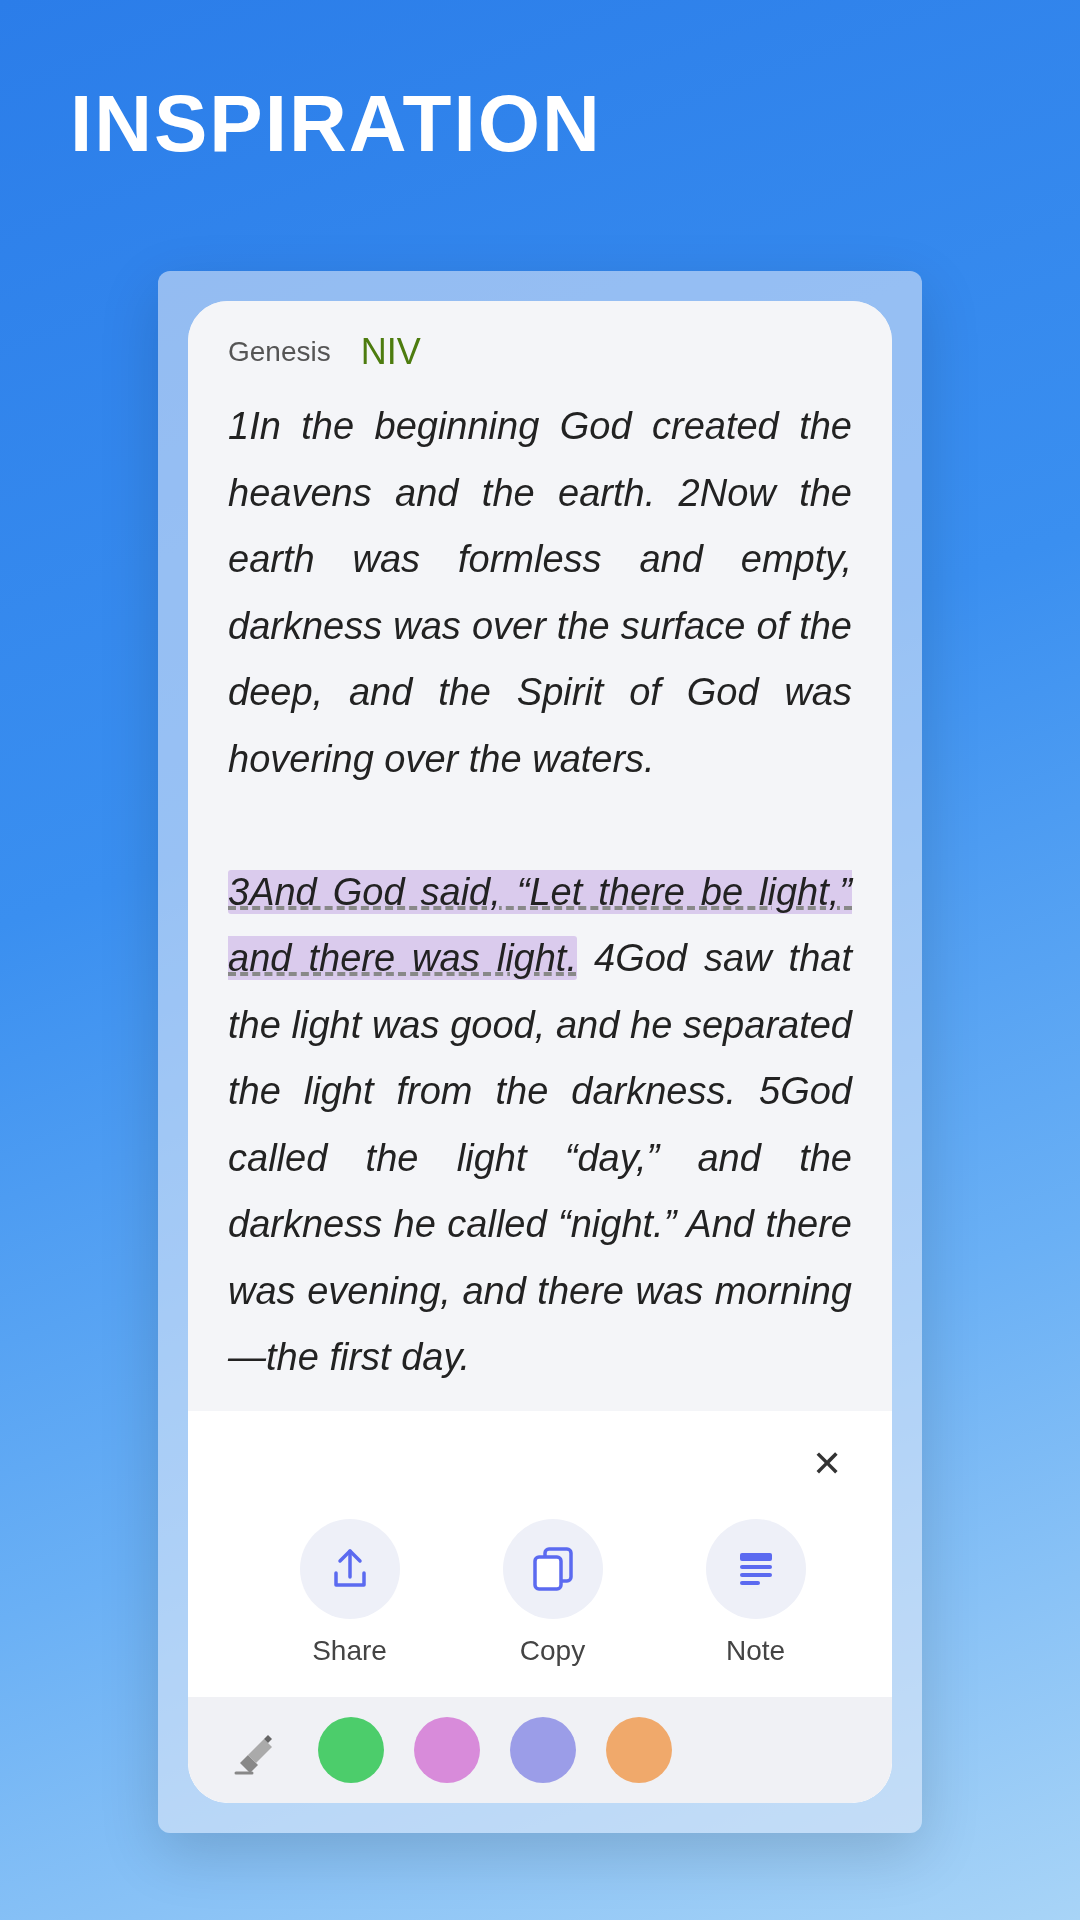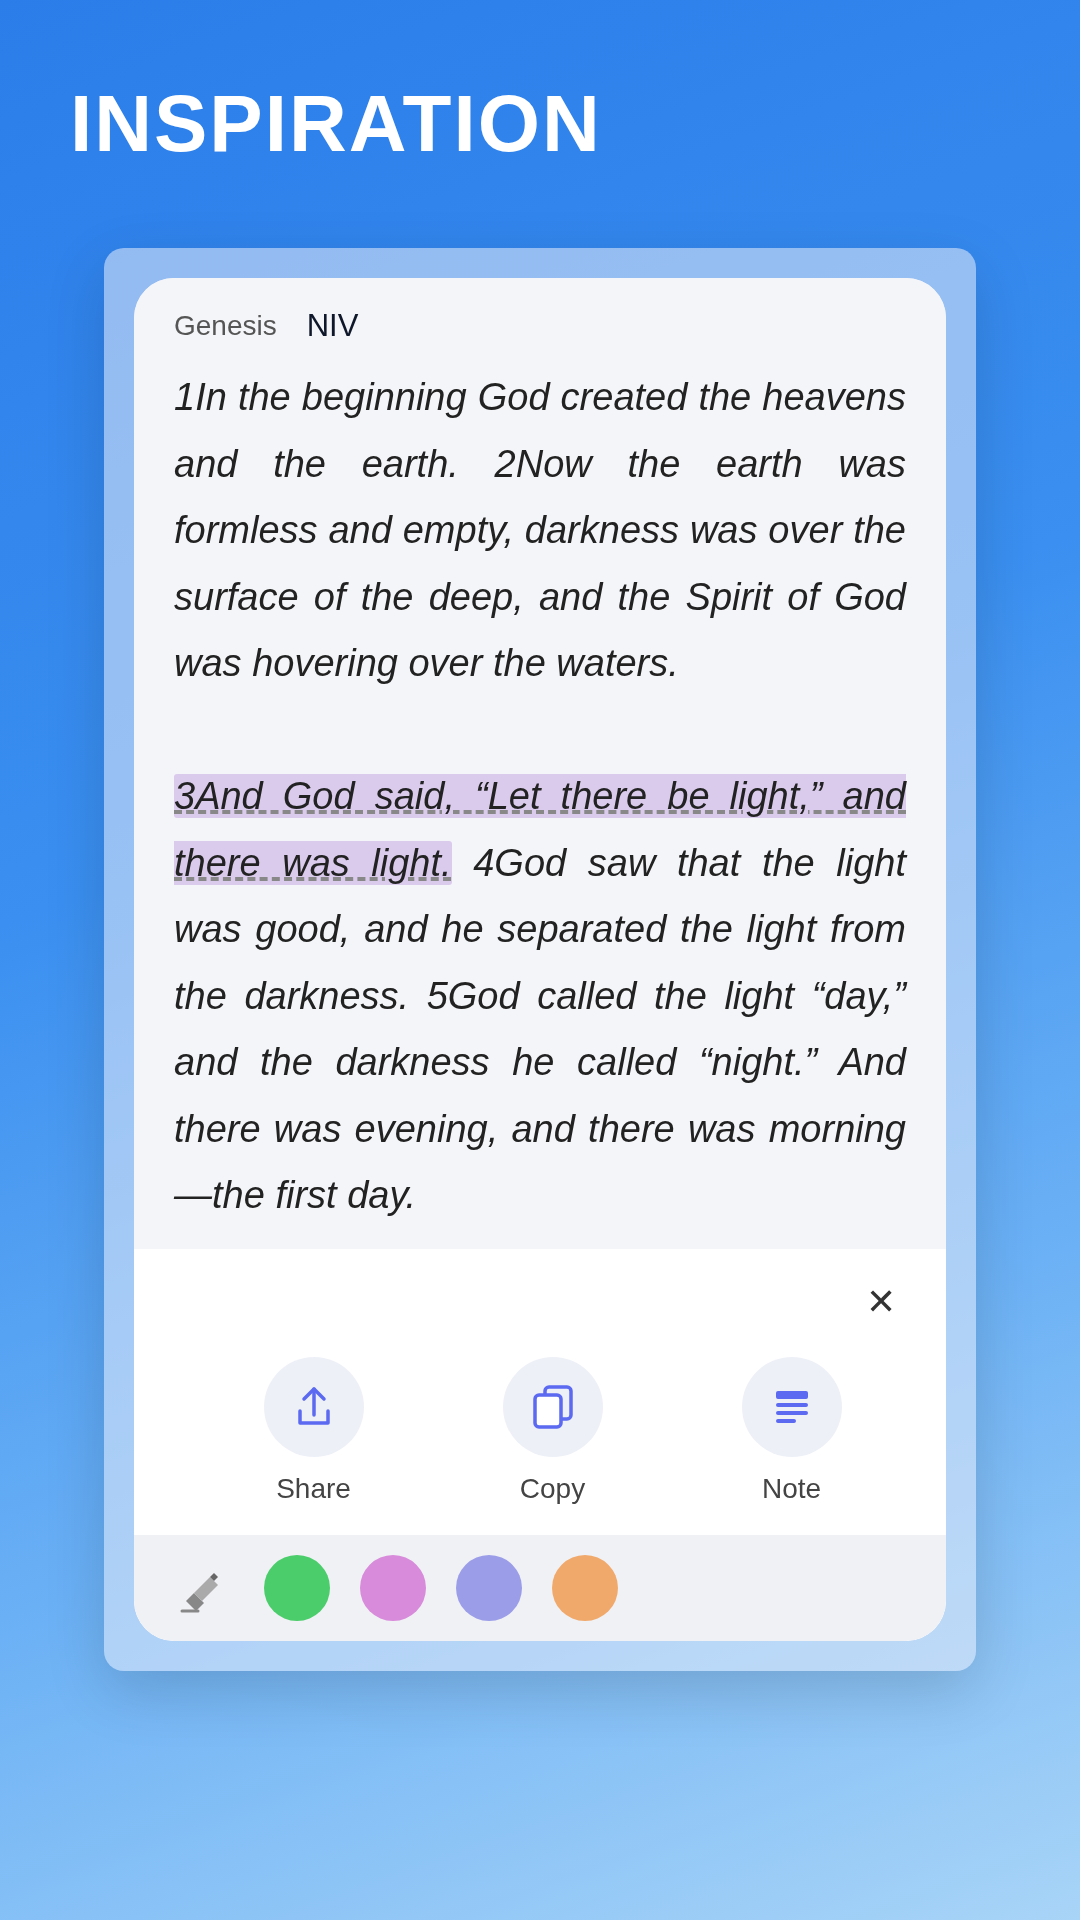--- a/index.html
+++ b/index.html
@@ -27,24 +27,24 @@
 
     .header-subtitle {
       font-size: 38px;
       font-weight: 400;
       color: rgba(255,255,255,0.92);
       margin-top: 20px;
       line-height: 1.4;
     }
 
     .phone-container {
-      margin: 40px auto 0 auto;
-      width: 872px;
+      margin: 63px auto 0 auto;
+      width: 764px;
       background: rgba(230, 235, 248, 0.55);
-      border-radius: 20px;
+      border-radius: 12px;
       padding: 30px;
       box-shadow: 0 20px 60px rgba(0,0,0,0.15);
     }
 
     .phone-inner {
       background: #f4f5f8;
       border-radius: 40px;
       overflow: hidden;
     }
 
@@ -61,22 +61,22 @@
       align-items: center;
     }
 
     .bible-book {
       font-size: 28px;
       color: #555;
       font-weight: 500;
     }
 
     .bible-version {
-      font-size: 31px;
-      color: #0f172a;
+      font-size: 36px;
+      color: #4d7c0f;
       font-weight: 400;
     }
 
     .bible-text {
       font-size: 38px;
       line-height: 1.75;
       color: #222;
       text-align: justify;
       font-style: italic;
     }

